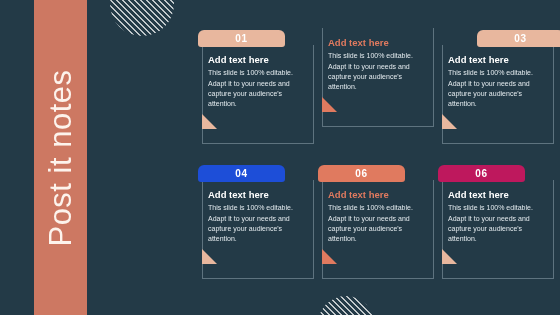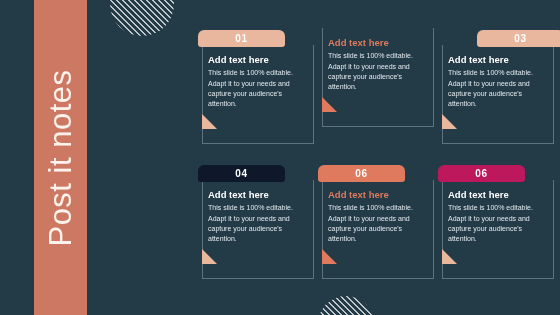--- a/index.html
+++ b/index.html
@@ -170,21 +170,21 @@
         <div class="card-header" style="background: rgb(232, 183, 158); margin-left: 39px;">
           <span class="card-number">03</span>
         </div>
         <div class="card-body">
           <p class="card-title" style="color: rgb(255, 255, 255);">Add text here</p>
           <p class="card-desc">This slide is 100% editable. Adapt it to your needs and capture your audience's attention.</p>
           <div class="fold" style="border-left-color: rgb(232, 183, 158);"></div>
         </div>
       </div>
       <div class="card card-col-0 card-row-1">
-        <div class="card-header" style="background: #0f172a;">
+        <div class="card-header" style="background: #1d4ed8;">
           <span class="card-number">04</span>
         </div>
         <div class="card-body">
           <p class="card-title" style="color: rgb(255, 255, 255);">Add text here</p>
           <p class="card-desc">This slide is 100% editable. Adapt it to your needs and capture your audience's attention.</p>
           <div class="fold" style="border-left-color: rgb(232, 183, 158);"></div>
         </div>
       </div>
       <div class="card card-col-1 card-row-1">
         <div class="card-header" style="background: rgb(224, 122, 95);">

